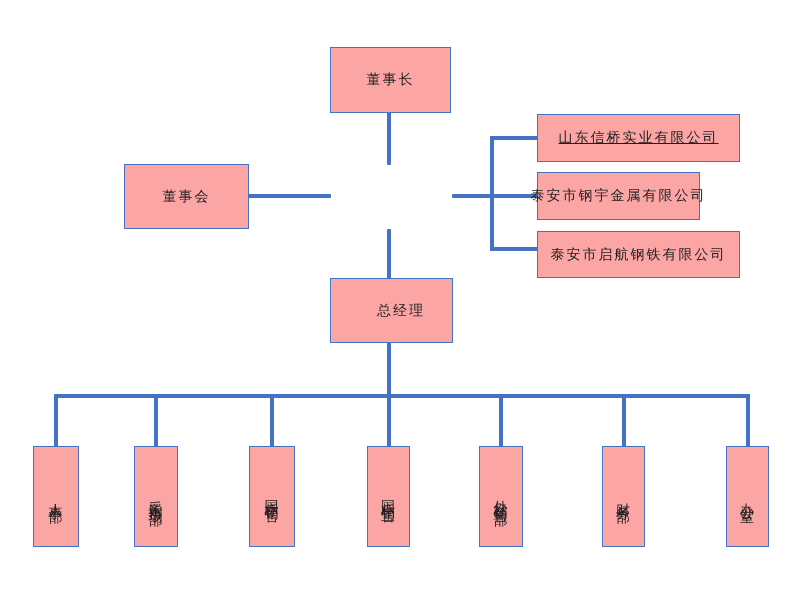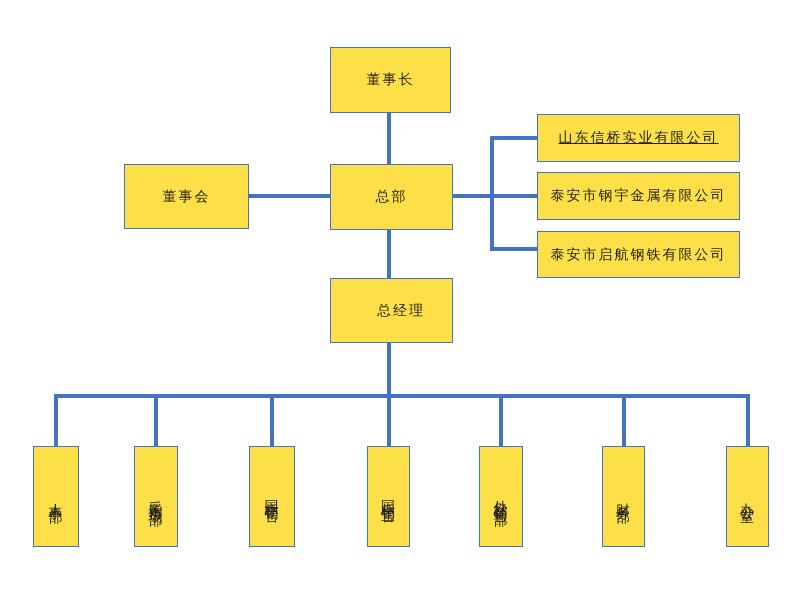--- a/index.html
+++ b/index.html
@@ -17,21 +17,21 @@
   }
   .conn {
     position: absolute;
     background: #4472C4;
     border-radius: 1px;
   }
   .node {
     position: absolute;
     box-sizing: border-box;
     border: 1.5px solid #4472C4;
-    background: #fde047;
+    background: #fca5a5;
     display: flex;
     align-items: center;
     justify-content: center;
     color: #1f1f1f;
     font-size: 14px;
     letter-spacing: 2px;
     text-align: center;
     z-index: 2;
   }
   .node .lbl {
@@ -44,21 +44,21 @@
     letter-spacing: 3px;
     line-height: 1;
   }
   
   .b-chairman { left: 330px; top: 47px;  width: 121px; height: 66px; }
   .b-board    { left: 124px; top: 164px; width: 125px; height: 65px; align-items: center; }
   .b-hq       { left: 330px; top: 164px; width: 123px; height: 66px; }
   .b-gm       { left: 330px; top: 278px; width: 123px; height: 65px; padding-left: 19px; }
   
   .b-co1 { left: 537px; top: 114px; width: 203px; height: 48px; text-decoration: underline; }
-  .b-co2 { left: 537px; top: 172px; width: 203px; height: 48px; }
+  .b-co2 { left: 537px; top: 172px; width: 163px; height: 48px; }
   .b-co3 { left: 537px; top: 231px; width: 203px; height: 47px; align-items: center; }
   
   .b-d1 { left: 33px;  top: 446px; width: 46px; height: 101px; }
   .b-d2 { left: 134px; top: 446px; width: 44px; height: 101px; }
   .b-d3 { left: 249px; top: 446px; width: 46px; height: 101px; }
   .b-d4 { left: 367px; top: 446px; width: 43px; height: 101px; }
   .b-d5 { left: 479px; top: 446px; width: 44px; height: 101px; }
   .b-d6 { left: 602px; top: 446px; width: 43px; height: 101px; }
   .b-d7 { left: 726px; top: 446px; width: 43px; height: 101px; }
   
@@ -102,23 +102,20 @@
   <div class="conn c-drop7"></div>
 
   <div class="node b-chairman">
     <span class="lbl">董事长</span>
   </div>
 
   <div class="node b-board">
     <span class="lbl">董事会</span>
   </div>
 
-  <div class="node b-hq">
-    <span class="lbl">总部</span>
-  </div>
 
   <div class="node b-co1">
     <span class="lbl">山东信桥实业有限公司</span>
   </div>
 
   <div class="node b-co2">
     <span class="lbl">泰安市钢宇金属有限公司</span>
   </div>
 
   <div class="node b-co3">

